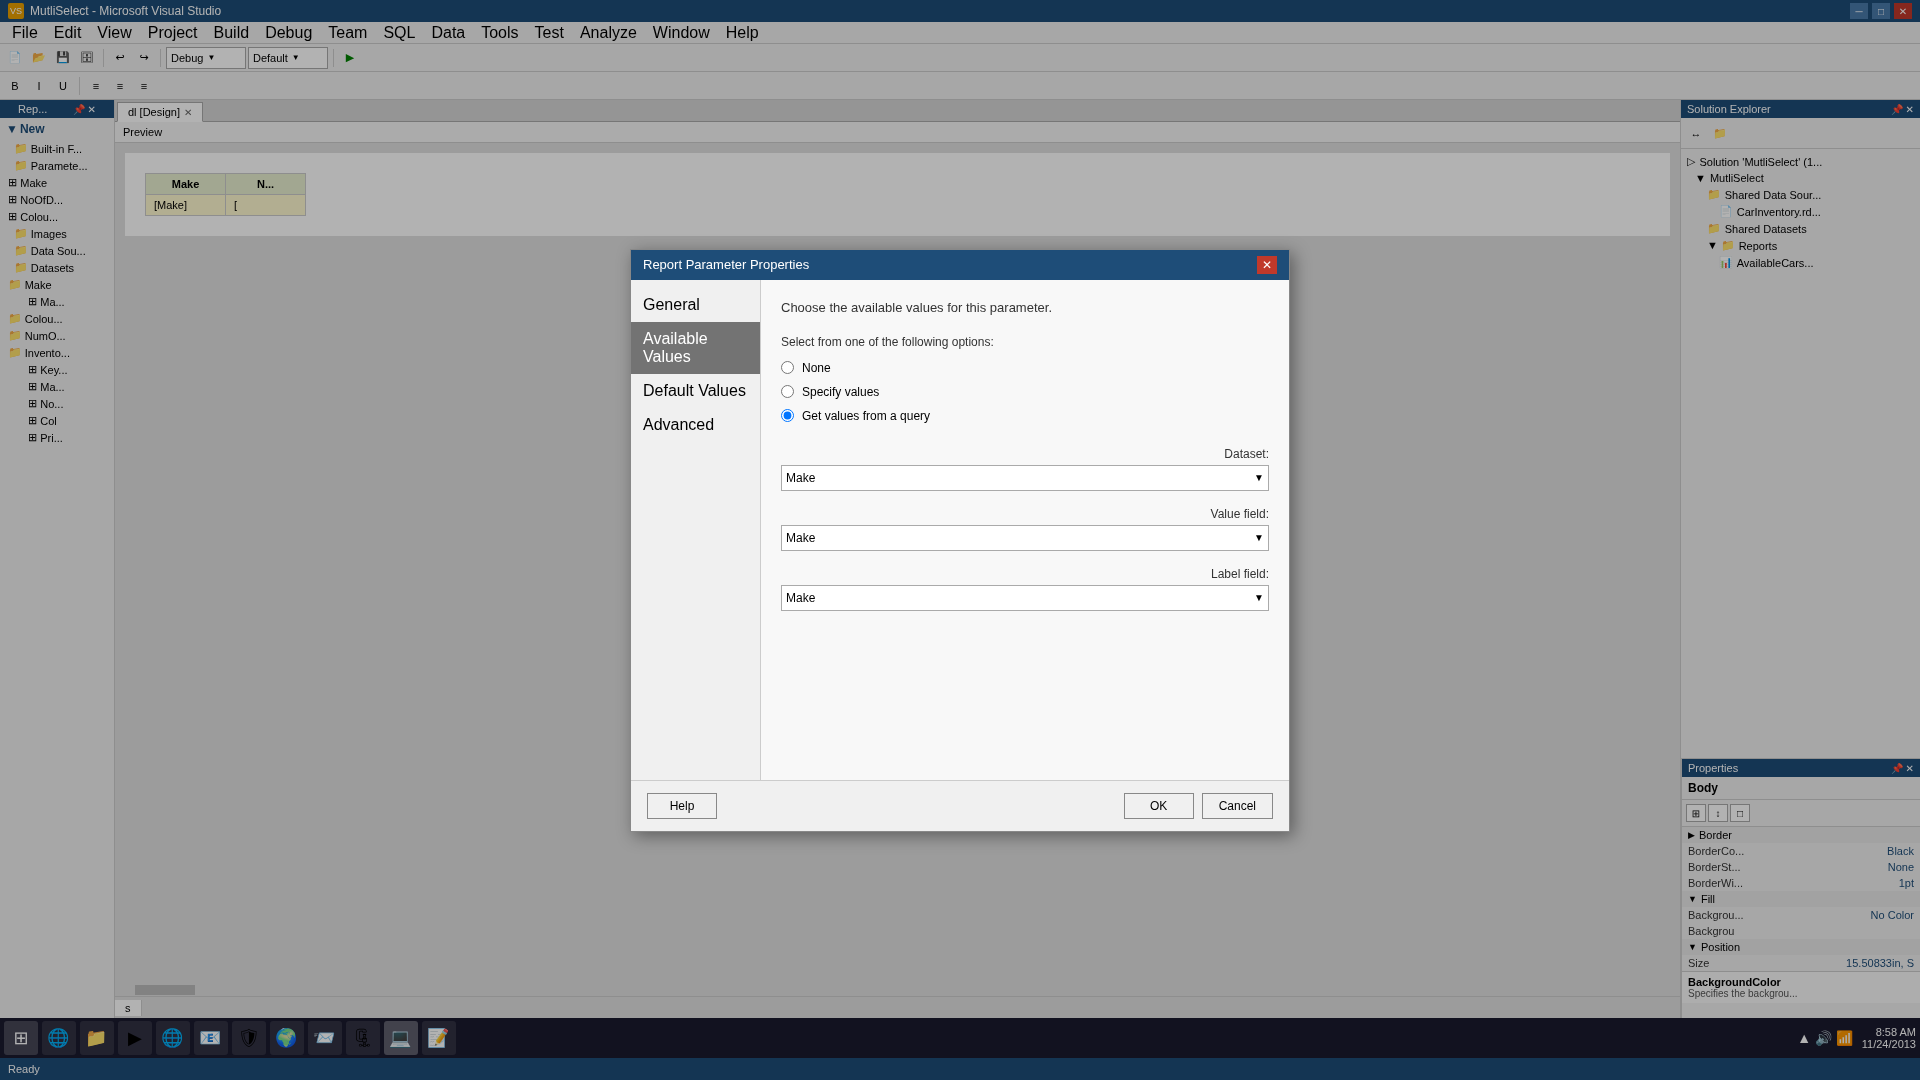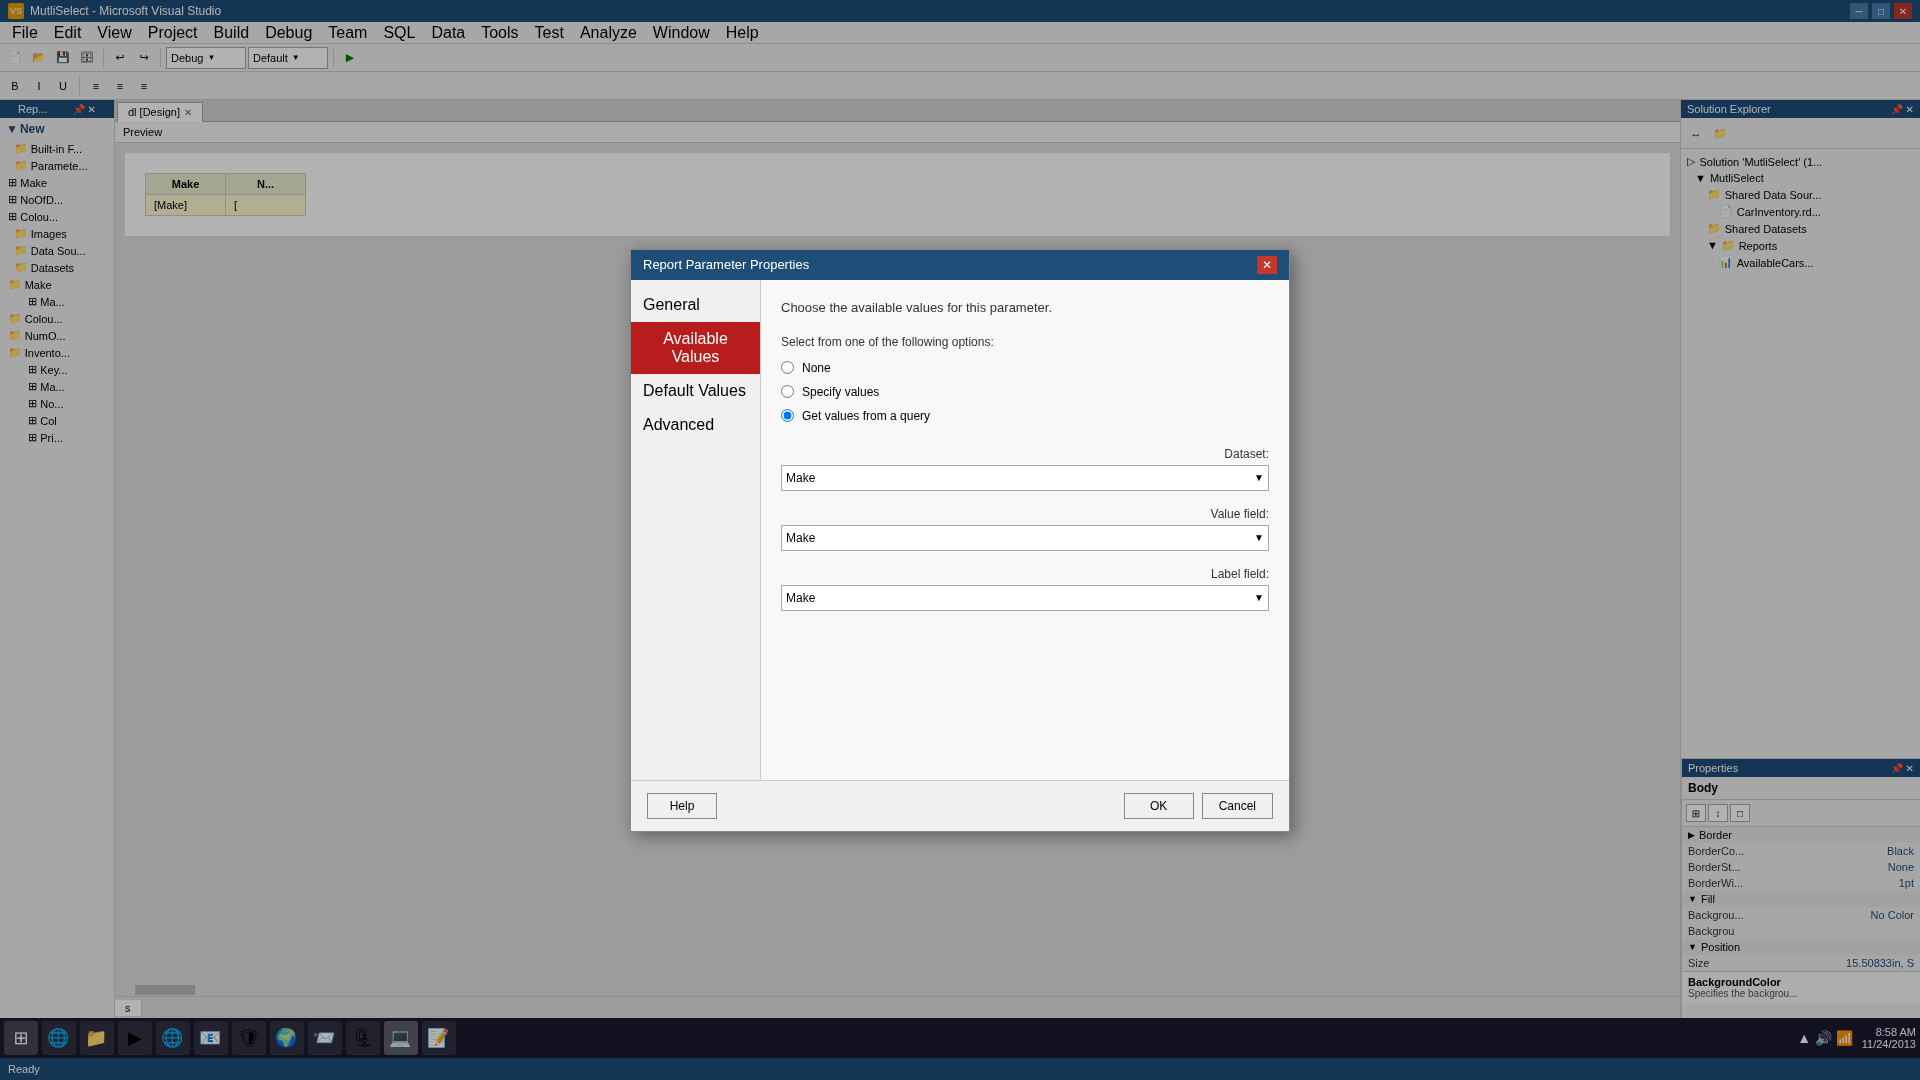--- a/index.html
+++ b/index.html
@@ -78,21 +78,21 @@
     .taskbar-tray { margin-left: auto; display: flex; align-items: center; gap: 8px; color: white; font-size: 11px; }
 
     
     .modal-overlay { position: absolute; top: 0; left: 0; width: 100%; height: 100%; background: rgba(0,0,0,0.3); z-index: 100; display: flex; align-items: center; justify-content: center; }
     .modal { width: 660px; background: #f0f0f0; border: 1px solid #888; box-shadow: 4px 4px 16px rgba(0,0,0,0.4); }
     .modal-title { background: #1e4d78; color: white; padding: 6px 12px; display: flex; align-items: center; justify-content: space-between; font-size: 13px; }
     .modal-close { background: #c0392b; border: none; color: white; width: 20px; height: 18px; cursor: pointer; font-size: 12px; display: flex; align-items: center; justify-content: center; }
     .modal-body { display: flex; min-height: 500px; }
     .modal-nav { width: 130px; background: #f0f0f0; border-right: 1px solid #ccc; padding: 8px 0; }
     .modal-nav-item { padding: 8px 12px; font-size: 16px; cursor: pointer; }
-    .modal-nav-item.active { background: #b91c1c; color: white; text-align: center; }
+    .modal-nav-item.active { background: #737373; color: white; }
     .modal-content { flex: 1; padding: 20px; background: #f8f8f8; }
     .modal-content h3 { font-size: 13px; font-weight: normal; margin-bottom: 20px; color: #333; }
     .modal-section-title { font-size: 12px; margin-bottom: 12px; color: #333; }
     .radio-group { display: flex; flex-direction: column; gap: 10px; margin-bottom: 24px; }
     .radio-item { display: flex; align-items: center; gap: 8px; font-size: 12px; cursor: pointer; }
     .radio-item input[type="radio"] { cursor: pointer; }
     .field-group { margin-bottom: 16px; }
     .field-label { font-size: 12px; margin-bottom: 4px; color: #333; text-align: right; }
     .field-select { width: 100%; height: 26px; border: 1px solid #aaa; background: white; font-size: 12px; padding: 0 4px; display: flex; align-items: center; justify-content: space-between; cursor: pointer; }
     .field-select-arrow { font-size: 10px; }

